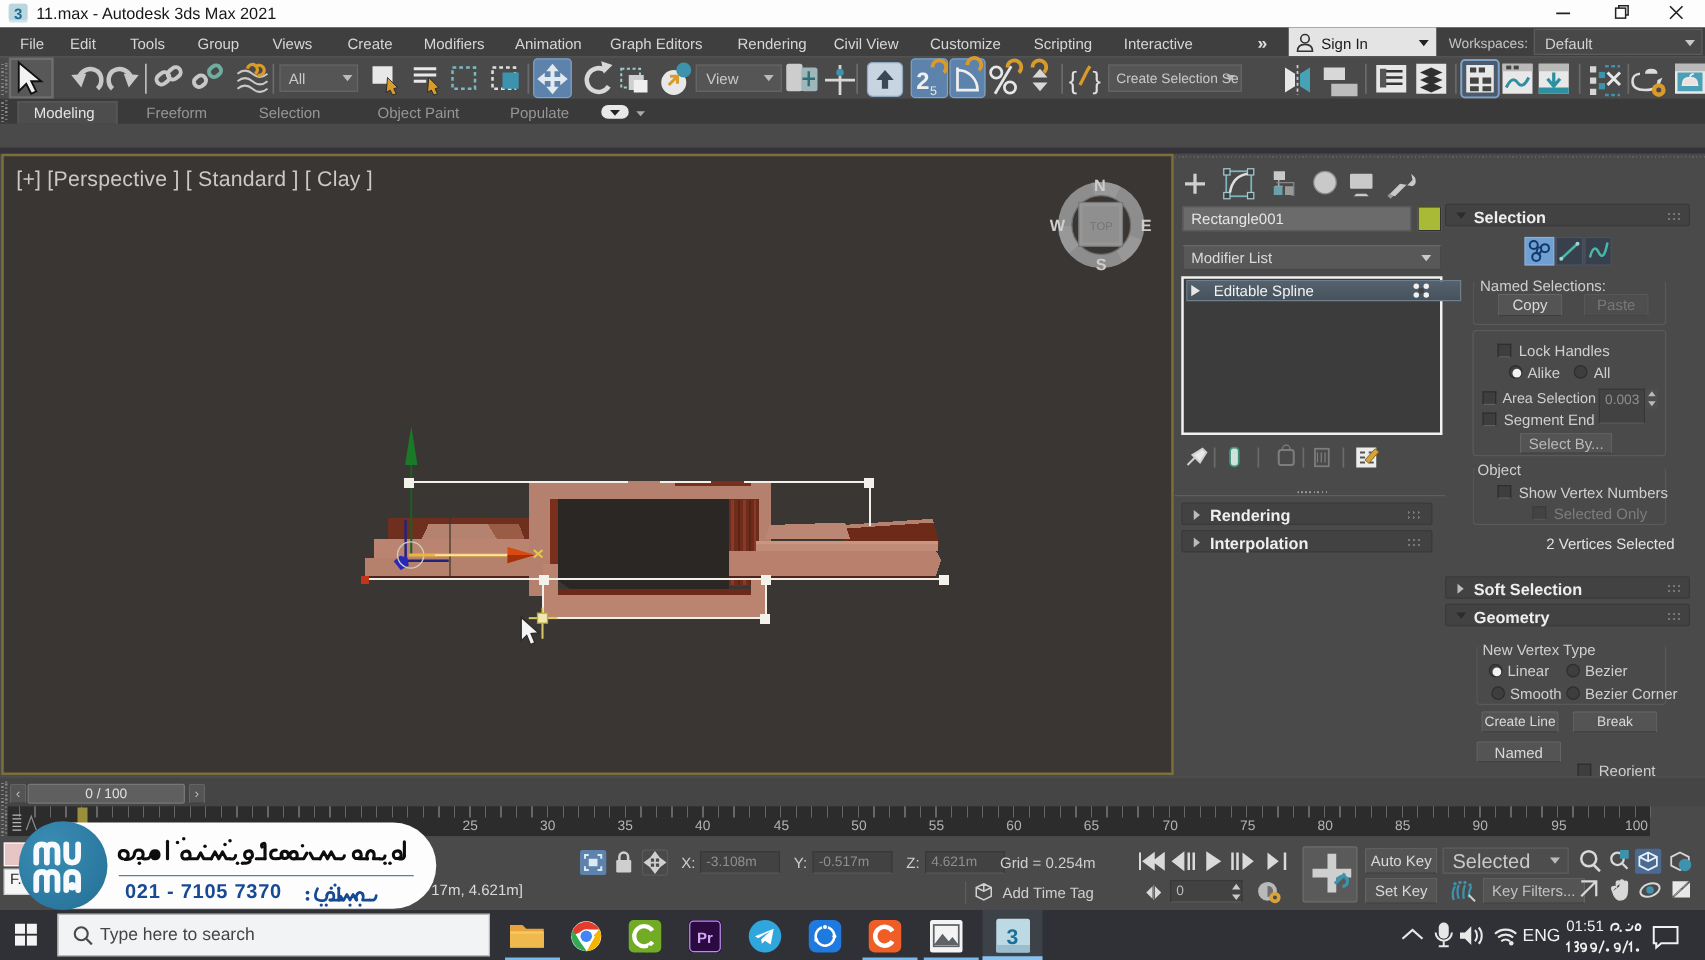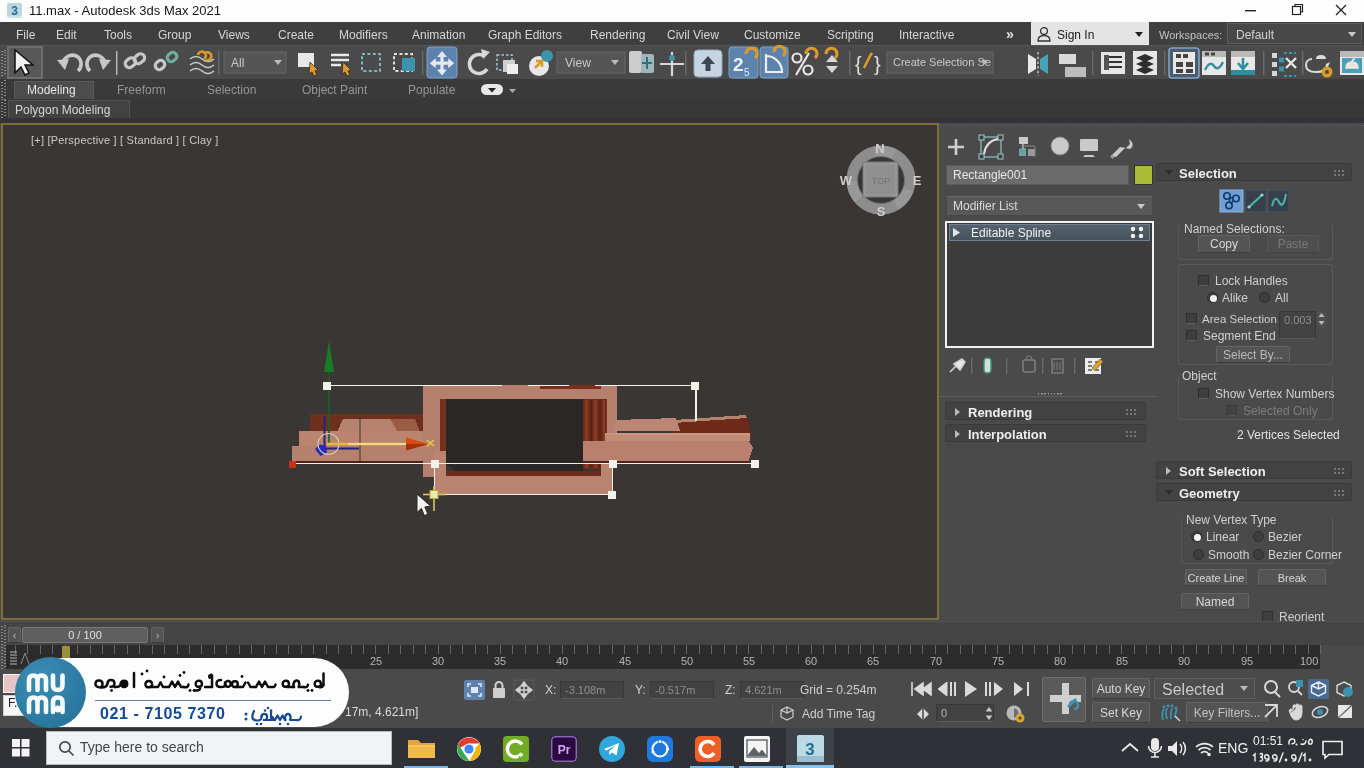--- a/index.html
+++ b/index.html
@@ -7,21 +7,21 @@
 .abs{position:absolute}
 #titlebar{left:0;top:0;width:1364px;height:22px;background:#fdfdfd;color:#161616;font-size:13px}
 #menubar{left:0;top:22px;width:1364px;height:23px;background:#3f3f3f;color:#d6d6d6;font-size:12px}
 .mi{position:absolute;top:6px}
 #toolbar{left:0;top:45px;width:1364px;height:34px;background:#4a4a4a;border-top:1px solid #555}
 #ribbon1{left:0;top:79px;width:1364px;height:20px;background:#3a3a3a}
 #ribbon2{left:0;top:99px;width:1364px;height:19px;background:#383838}
 #ribbon3{left:0;top:118px;width:1364px;height:5px;background:#363239}
 .rtab{position:absolute;top:2px;font-size:12px;color:#969696;height:18px;line-height:18px}
 #viewport{left:1px;top:123px;width:938px;height:497px;background:#393633;border:2px solid #7d6f3a}
-#vplabel{left:28px;top:9px;color:#c9c9c9;font-size:11px;letter-spacing:.2px}
+#vplabel{left:10px;top:9px;color:#c9c9c9;font-size:17px;letter-spacing:.2px}
 #cmdpanel{left:940px;top:123px;width:424px;height:498px;background:#4a4a4a}
 #sliderrow{left:0;top:621px;width:1364px;height:24px;background:#454545;border-top:1px solid #525252}
 #ruler{left:6px;top:645px;width:1314px;height:24px;background:#2c2c2c}
 #ruler .tick{position:absolute;top:0;width:1314px;height:9px;background:repeating-linear-gradient(90deg,#666 0 1px,transparent 1px 12.43px)}
 #ruler .num{position:absolute;top:10px;font-size:11px;color:#b4b4b4}
 #statusbar{left:0;top:669px;width:1364px;height:59px;background:#4a4a4a}
 #taskbar{left:0;top:728px;width:1364px;height:40px;background:#2f3136;color:#eee}
 .fld{position:absolute;background:#424242;border:1px solid #383838;border-bottom-color:#5a5a5a;color:#8f8f8f;font-size:11px;line-height:16px;padding-left:4px}
 .btn{position:absolute;background:#545454;border:1px solid #646464;border-bottom-color:#3e3e3e;color:#d8d8d8;font-size:12px;text-align:center;border-radius:2px}
 .btn.dis{background:#4e4e4e;color:#787878;border-color:#585858 #585858 #444}
@@ -266,24 +266,20 @@
     <span class="rtab" style="left:117px">Freeform</span>
     <span class="rtab" style="left:207px">Selection</span>
     <span class="rtab" style="left:302px">Object Paint</span>
     <span class="rtab" style="left:408px">Populate</span>
     <svg class="abs" style="left:481px;top:5px" width="40" height="12">
         <rect x="0" y="0" width="22" height="11" rx="5.5" fill="#e8e8e8"></rect>
         <path d="M7 4 h8 l-4 4.5 z" fill="#222"></path>
         <path d="M28 5 h7 l-3.5 4 z" fill="#aaa"></path>
       </svg>
   </div>
-  <div id="ribbon2" class="abs">
-    <div class="dots" style="left:1px;top:0px;height:19px"></div>
-    <div class="abs" style="left:8px;top:1px;width:122px;height:19px;background:#424242;border:1px solid #535353;color:#d4d4d4;font-size:12px;padding:2px 0 0 6px">Polygon Modeling</div>
-  </div>
   <div id="ribbon3" class="abs"></div>
   <div id="viewport" class="abs">
       <div id="vplabel" class="abs">[+] [Perspective ] [ Standard ] [ Clay ]</div>
     </div>
   <div id="cmdpanel" class="abs">
     <div class="abs" style="left:0;top:0;width:424px;height:5px;background:repeating-linear-gradient(90deg,#6a6a6a 0 1px,transparent 1px 3px);background-size:100% 1px;background-position:0 2px;background-repeat:no-repeat"></div>
     <svg class="abs" style="left:5px;top:12px" width="200" height="24">
       <path d="M3 12 h16 M11 4 v16" stroke="#cfcfcf" stroke-width="2.6"></path>
       <g transform="translate(36,0)">
           <rect x="0" y="2" width="20" height="20" fill="none" stroke="#7fb4ba" stroke-width="1.4"></rect>
@@ -313,21 +309,21 @@
           <path d="M2 21.5 l2 -2 l2.5 2.5 l-2 2 z" fill="#9a9a9a"></path>
         </g>
     </svg>
     <div class="abs" style="left:6px;top:42px;width:183px;height:20px;background:#6b6b6b;border:1px solid #5a5a5a;color:#e6e6e6;font-size:12px;padding:2px 16px 0 6px">Rectangle001</div>
     <div class="abs" style="left:194px;top:42px;width:19px;height:20px;background:#a9ba37;border:1px solid #333"></div>
     <div class="abs" style="left:6px;top:73px;width:207px;height:20px;background:#585858;border:1px solid #474747;border-top-color:#686868;color:#dadada;font-size:12px;padding:2px 0 0 6px">Modifier List</div>
     <svg class="abs" style="left:197px;top:81px" width="10" height="6">
         <path d="M0 0 h8 l-4 5 z" fill="#c9c9c9"></path>
       </svg>
     <div class="abs" style="left:5px;top:98px;width:209px;height:127px;background:#3c3c3c;border:2px solid #f2f2f2"></div>
-    <div class="abs" style="left:9px;top:101px;width:201px;height:17px;background:linear-gradient(#55616c,#46525c);border:1px solid #6e7e8c;color:#f2f2f2;font-size:12px;padding:1px 0 0 21px">Editable Spline</div>
+    <div class="abs" style="left:9px;top:101px;width:220px;height:17px;background:linear-gradient(#55616c,#46525c);border:1px solid #6e7e8c;color:#f2f2f2;font-size:12px;padding:1px 0 0 21px">Editable Spline</div>
     <svg class="abs" style="left:13px;top:105px" width="8" height="9">
         <path d="M0 0 l7 4.5 l-7 4.5 z" fill="#e6e6e6"></path>
       </svg>
     <svg class="abs" style="left:189px;top:103px" width="16" height="13">
         <g fill="#f0f0f0">
           <circle cx="4" cy="3" r="2.2"></circle>
           <circle cx="12" cy="3" r="2.2"></circle>
           <circle cx="4" cy="10" r="2.2"></circle>
           <circle cx="12" cy="10" r="2.2"></circle>
           <circle cx="8" cy="6.5" r="2.2" fill="#444"></circle>

